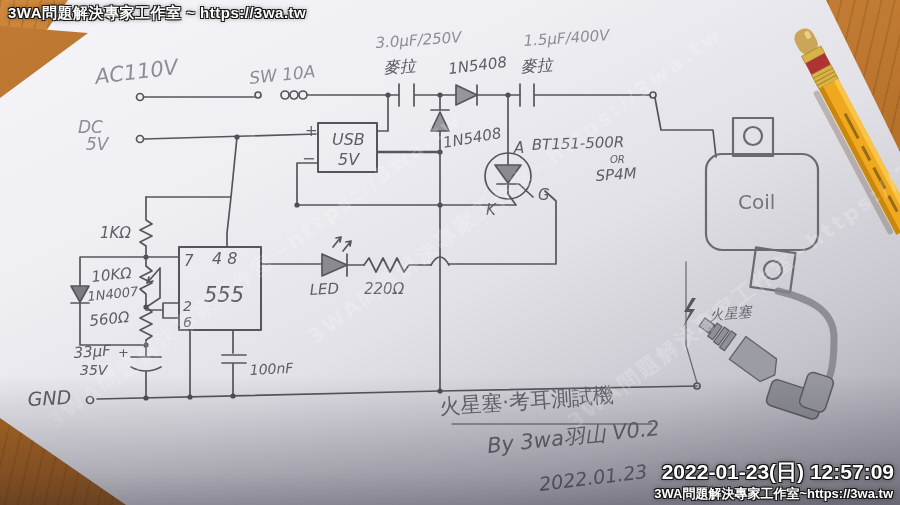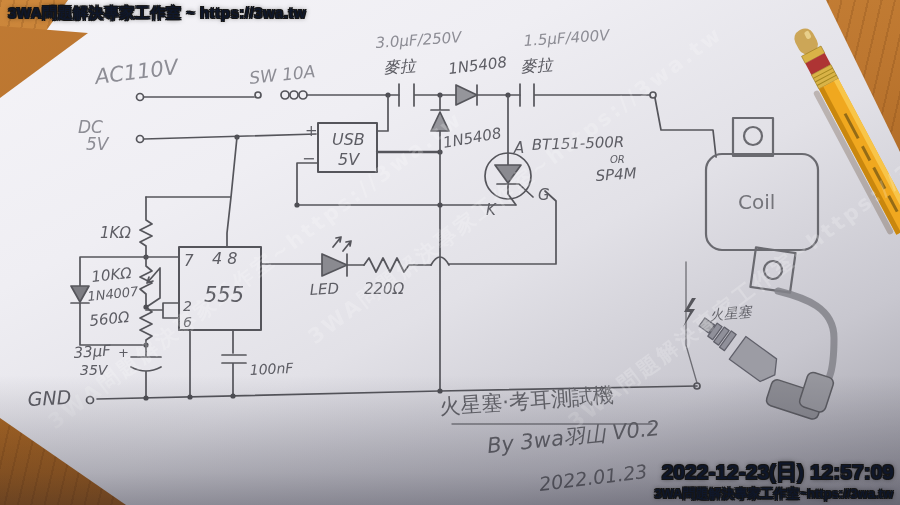--- a/index.html
+++ b/index.html
@@ -11,21 +11,21 @@
         background:repeating-linear-gradient(103deg,rgba(90,44,8,.16) 0 2px,rgba(0,0,0,0) 2px 13px);}
   .paper{position:absolute;inset:0;
         background:linear-gradient(153deg,#f5f4f8 0%,#efeef3 30%,#e2e1e7 55%,#c8c7cf 78%,#9d9ca5 100%);
         clip-path:polygon(68px 0,826px 0,900px 152px,900px 505px,126px 505px,0 418px,0 96px);}
   .wood-wedge{position:absolute;inset:0;
         background:linear-gradient(150deg,#c07a33,#9a5c1d);
         clip-path:polygon(0 26px,88px 33px,0 98px);}
   .schematic{position:absolute;inset:0;}
   .shade-bottom{position:absolute;left:0;right:0;bottom:0;height:130px;pointer-events:none;
         background:linear-gradient(to bottom,rgba(24,24,40,0) 0%,rgba(24,24,40,.26) 75%,rgba(24,24,40,.40) 100%);}
-  .ov{position:absolute;color:#0f172a;font-weight:bold;white-space:nowrap;
+  .ov{position:absolute;color:#ffffff;font-weight:bold;white-space:nowrap;
       text-shadow:-1px -1px 0 #151515,1px -1px 0 #151515,-1px 1px 0 #151515,1px 1px 0 #151515,0 0 5px rgba(0,0,0,.75);}
   .wm-tl{left:8px;top:4px;font-size:15px;letter-spacing:.5px;}
   .load{left:10px;bottom:8px;font-size:14px;}
   .ts{right:6px;bottom:19px;font-size:21px;}
   .wm-br{right:7px;bottom:2px;font-size:13px;font-weight:bold;}
   
   text{font-family:"DejaVu Sans",sans-serif;}
   .hw{fill:#5d5d64;font-style:italic;}
   .hwl{fill:#8d8d95;font-style:italic;}
   .wmk{fill:rgba(255,255,255,.20);font-weight:bold;letter-spacing:3px;}
@@ -253,15 +253,15 @@
     </g>
 
     <text class="wmk" font-size="21" transform="translate(55,430) rotate(-37)">3WA問題解決專家工作室~https://3wa.tw</text>
     <text class="wmk" font-size="21" transform="translate(315,345) rotate(-37)">3WA問題解決專家工作室~https://3wa.tw</text>
     <text class="wmk" font-size="21" transform="translate(575,430) rotate(-37)">3WA問題解決專家工作室~https://3wa.tw</text>
   </svg>
 
   <div class="shade-bottom"></div>
 
   <div class="ov wm-tl">3WA問題解決專家工作室 ~ https://3wa.tw</div>
-  <div class="ov ts">2022-12-23(日) 12:57:09</div>
+  <div class="ov ts">2022-01-23(日) 12:57:09</div>
   <div class="ov wm-br">3WA問題解決專家工作室~https://3wa.tw</div>
 </div>
 
 </body></html>

